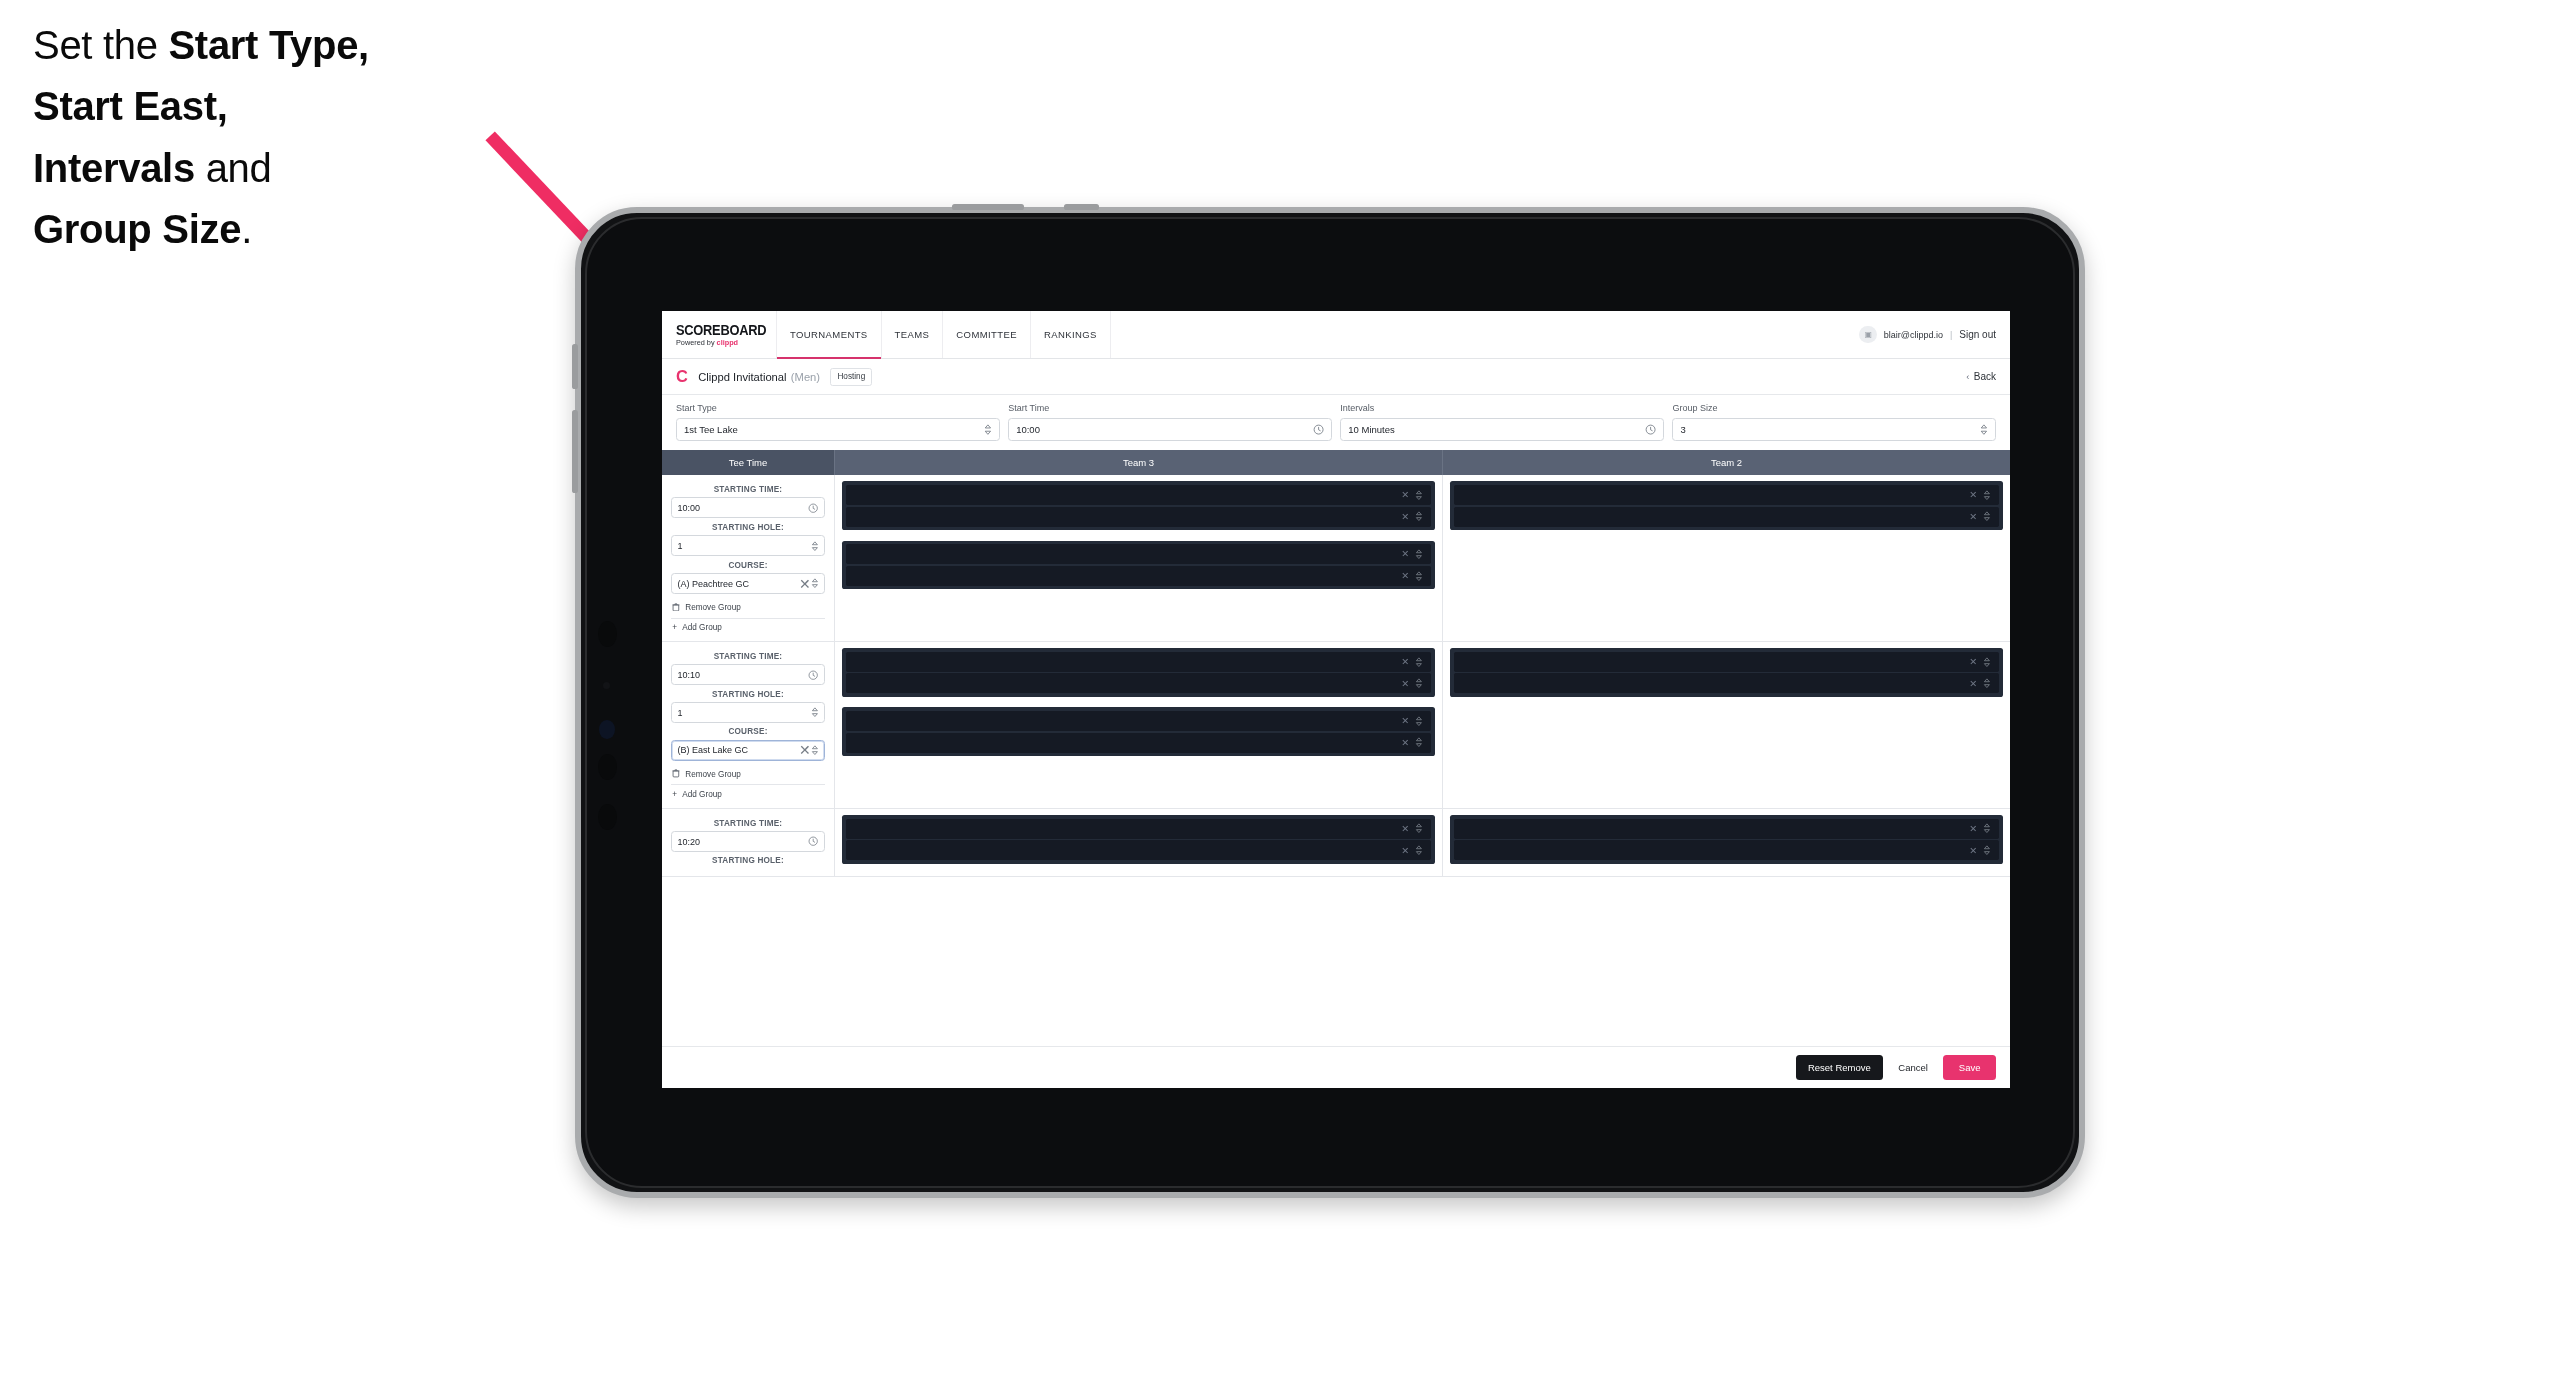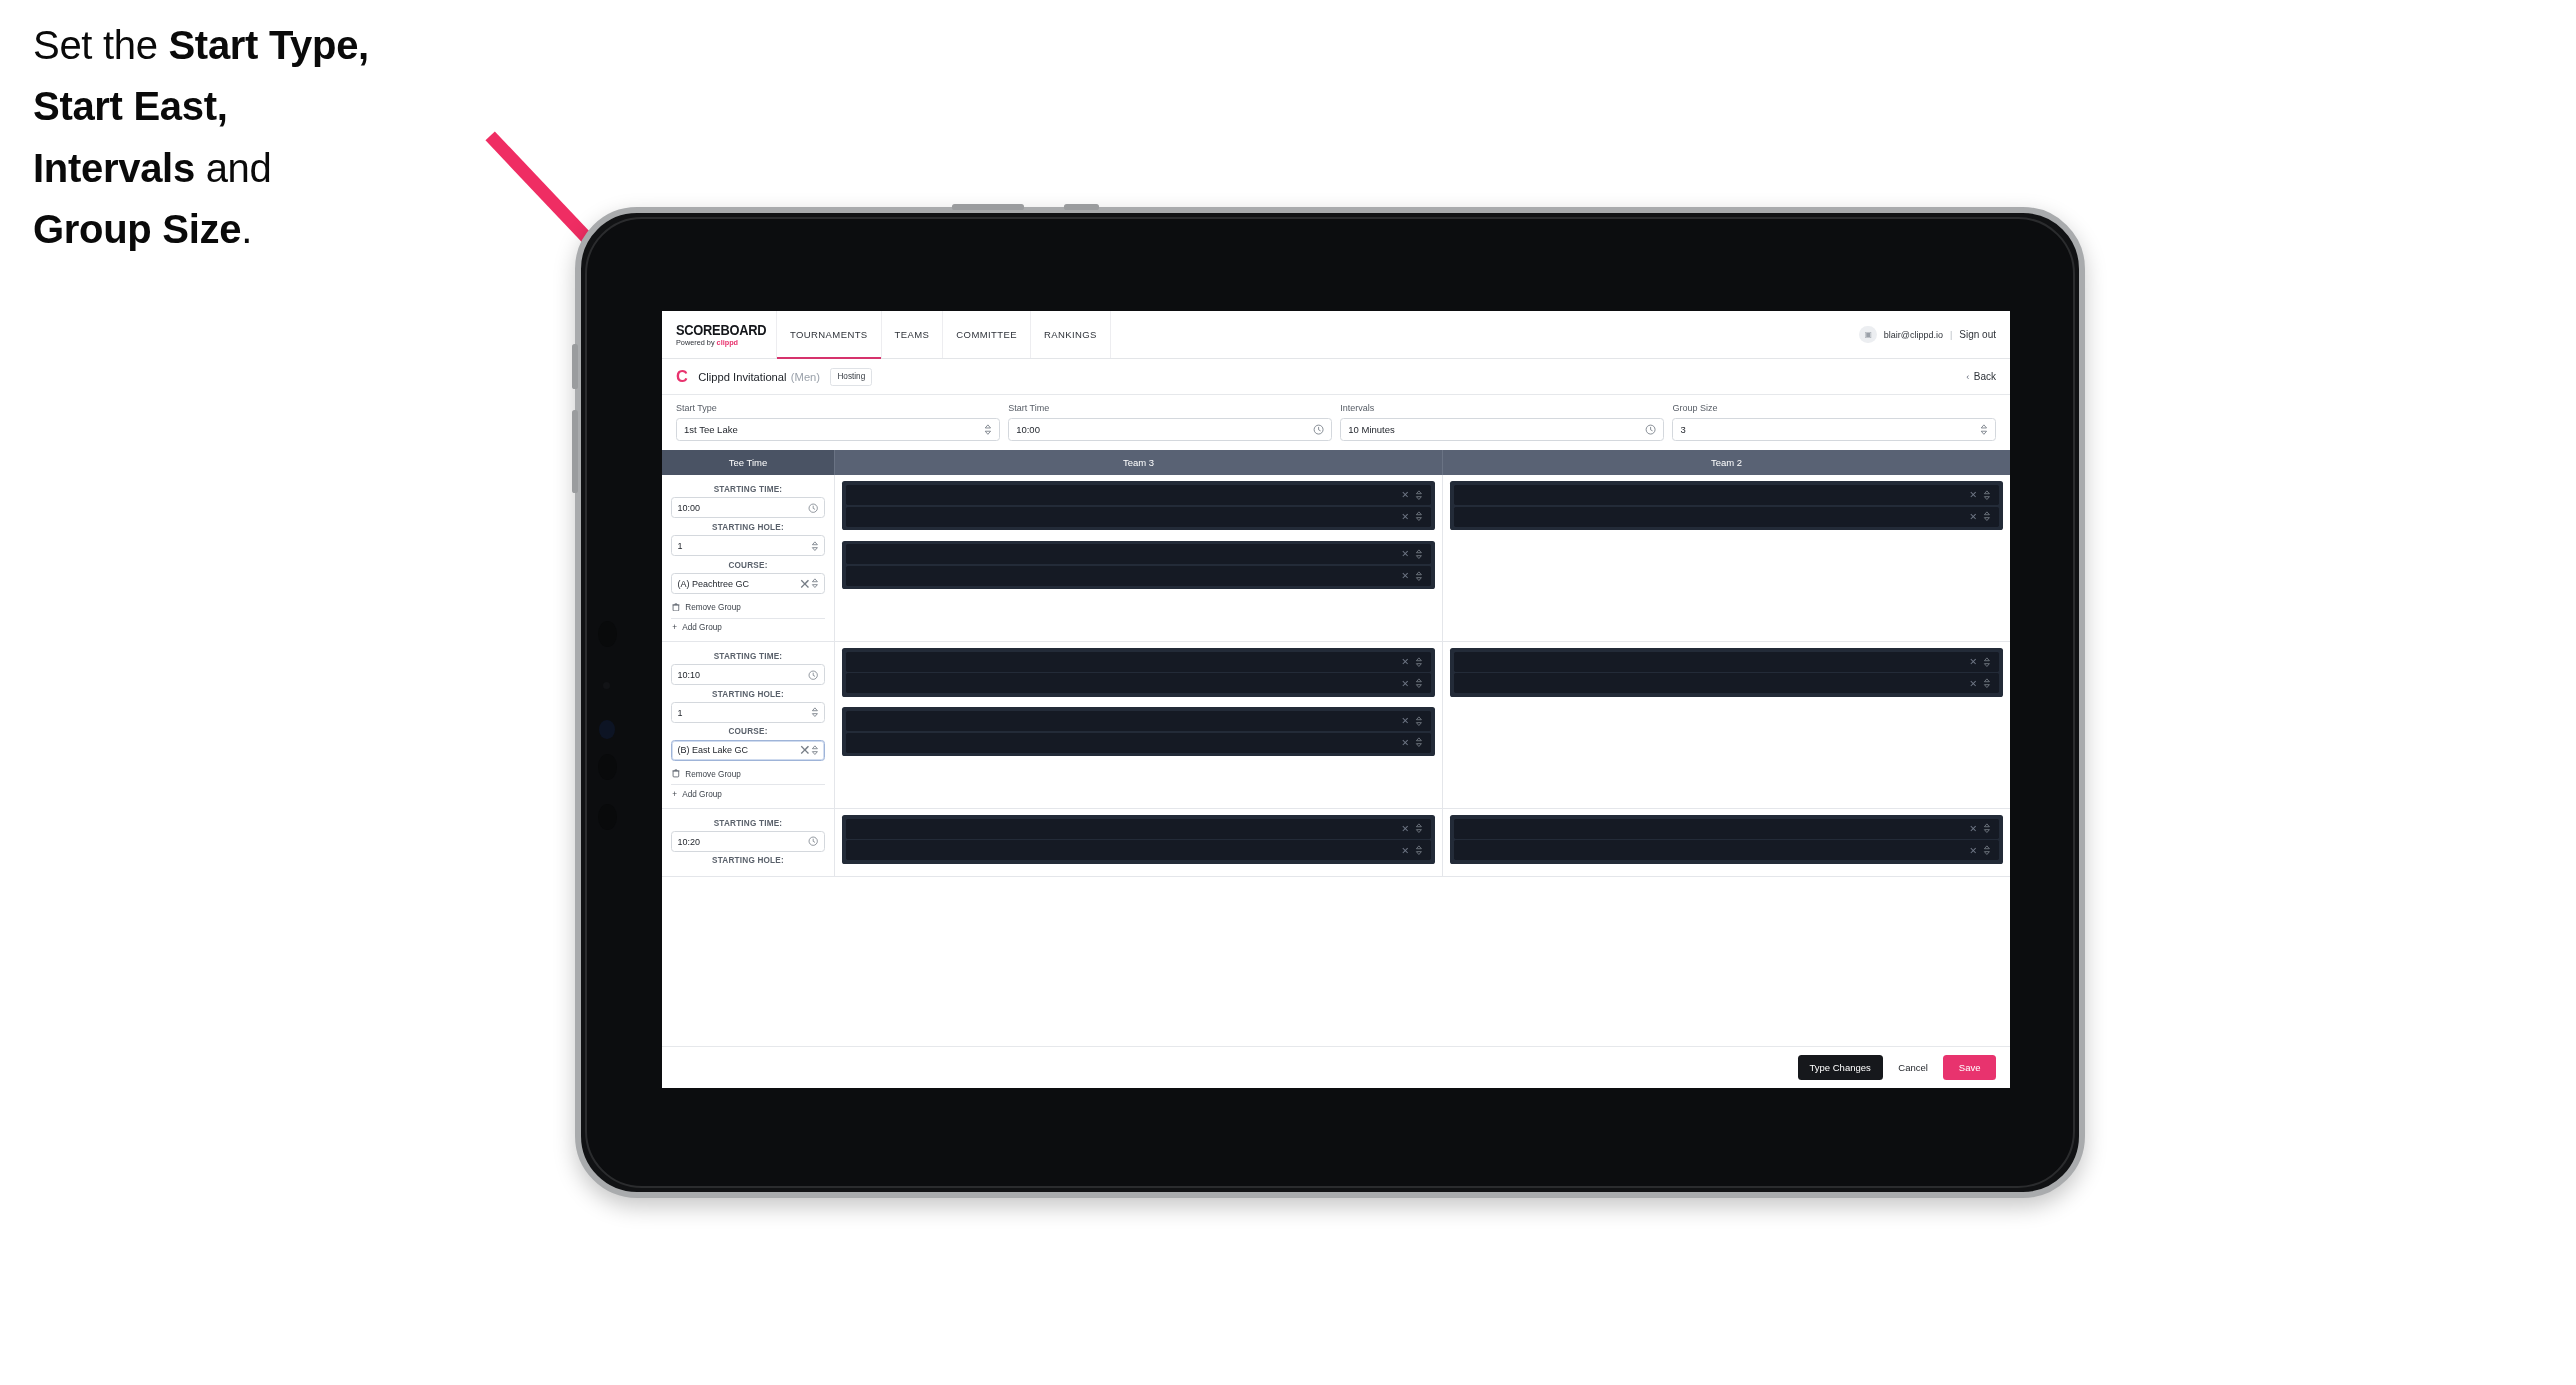--- a/index.html
+++ b/index.html
@@ -534,21 +534,21 @@
                       <path d="M4.5 1 L7.4 4.3 L1.6 4.3 Z M4.5 11 L7.4 7.7 L1.6 7.7 Z" fill="none" stroke="#767d86" stroke-width="1"></path>
                     </svg>
                   </span>
                 </div>
               </div>
             </div>
           </div>
         </div>
 
       <div class="footer">
-        <div class="btn-reset">Type Changes</div>
+        <div class="btn-reset">Reset Remove</div>
         <div class="btn-cancel">Cancel</div>
         <div class="btn-save">Save</div>
       </div>
 
     </div>
   </div>
 </div>
 
 
 </body></html>

